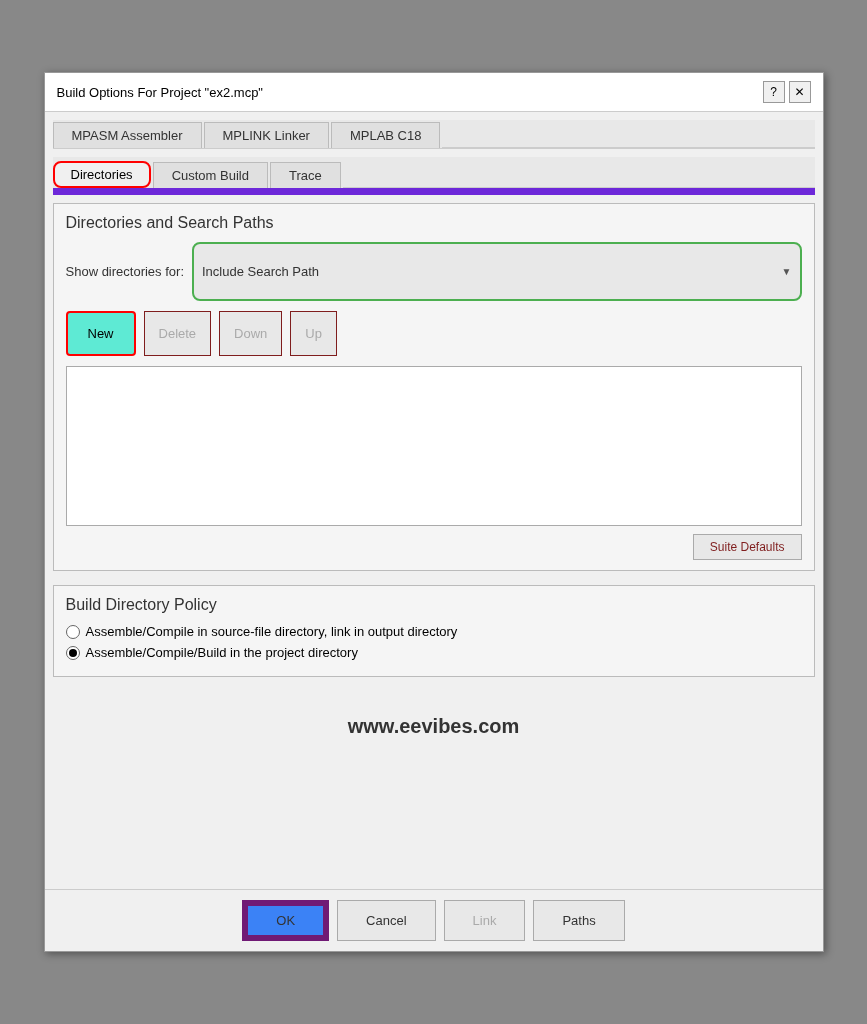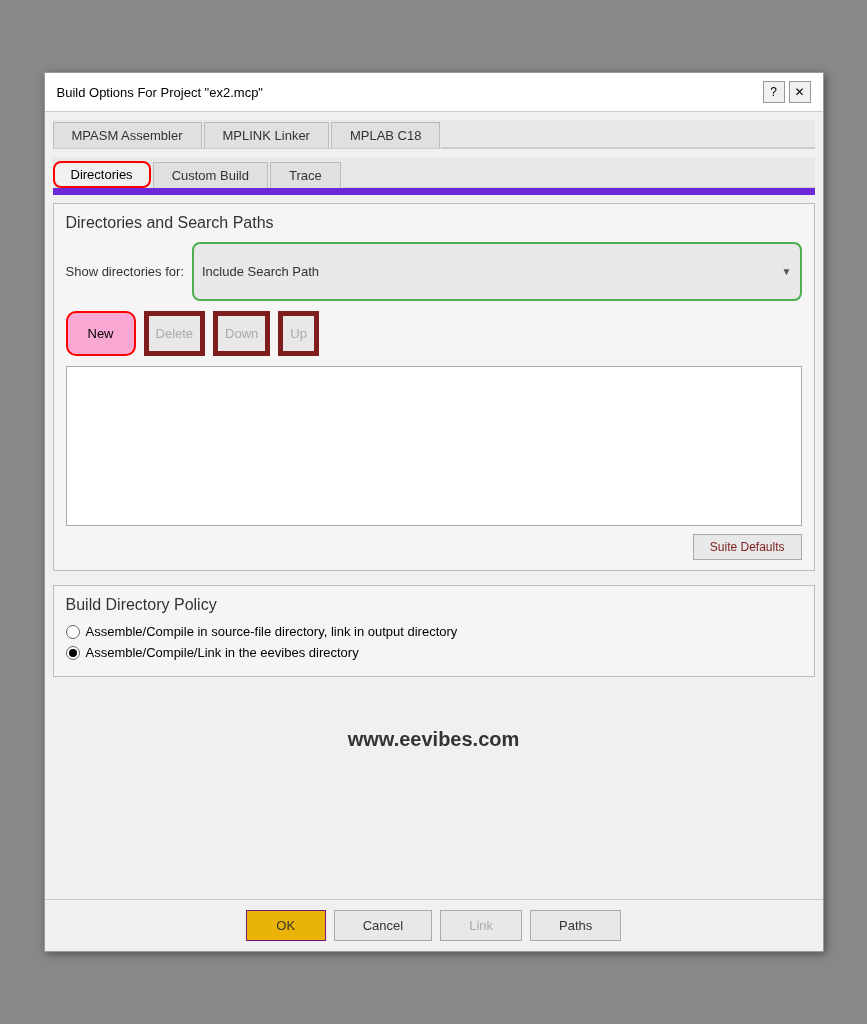--- a/index.html
+++ b/index.html
@@ -120,36 +120,36 @@
     .dropdown-arrow {
       font-size: 10px;
       color: #555;
     }
     .btn-row {
       display: flex;
       gap: 8px;
       margin-bottom: 10px;
     }
     .btn {
-      padding: 5px 7px;
-      border: 5px solid #7f1d1d;
+      padding: 5px 14px;
+      border: 1px solid #7f1d1d;
       background: #e8e8e8;
       cursor: pointer;
       color: #333;
       font-size: 13px;
     }
     .btn:disabled, .btn.disabled {
       color: #aaa;
       cursor: default;
     }
     .btn-new-circled {
       padding: 13px 20px;
       border: 2px solid red;
-      border-radius: 10px;
-      background: #f9a8d4;
+      border-radius: 4px;
+      background: #5eead4;
       cursor: pointer;
       color: #000;
       font-size: 13px;
     }
     .list-area {
       border: 1px solid #aaa;
       background: #fff;
       height: 160px;
       margin-bottom: 8px;
     }
@@ -163,21 +163,21 @@
       background: #e8e8e8;
       cursor: pointer;
       color: #7f1d1d;
       font-size: 12px;
     }
     
     .policy-panel {
       border: 1px solid #bbb;
       background: #f5f5f5;
       padding: 10px 12px;
-      margin-bottom: 23px;
+      margin-bottom: 10px;
     }
     .radio-row {
       display: flex;
       align-items: center;
       gap: 6px;
       margin-bottom: 6px;
     }
     .radio-circle {
       width: 14px;
       height: 14px;
@@ -216,22 +216,22 @@
     .bottom-btn {
       padding: 7px 28px;
       border: 1px solid #aaa;
       background: #e8e8e8;
       cursor: pointer;
       color: #333;
       font-size: 13px;
       min-width: 80px;
     }
     .bottom-btn.ok-btn {
-      border: 1px solid #701a75;
-      background: #eab308;
+      border: 6px solid #701a75;
+      background: #3b82f6;
     }
     .bottom-btn.disabled {
       color: #aaa;
       cursor: default;
     }
   </style>
 </head>
 <body>
 
 <div class="dialog">
@@ -290,21 +290,21 @@
     <div class="policy-panel">
       <div class="section-label">Build Directory Policy</div>
 
       <div class="radio-row">
         <div class="radio-circle"></div>
         <span>Assemble/Compile in source-file directory, link in output directory</span>
       </div>
 
       <div class="radio-row">
         <div class="radio-circle selected"></div>
-        <span>Assemble/Compile/Link in the eevibes directory</span>
+        <span>Assemble/Compile/Build in the project directory</span>
       </div>
     </div>
 
     <div class="watermark">www.eevibes.com</div>
   </div>
 
   <div class="bottom-bar">
     <button class="bottom-btn ok-btn">OK</button>
     <button class="bottom-btn">Cancel</button>
     <button class="bottom-btn disabled" disabled="">Link</button>

